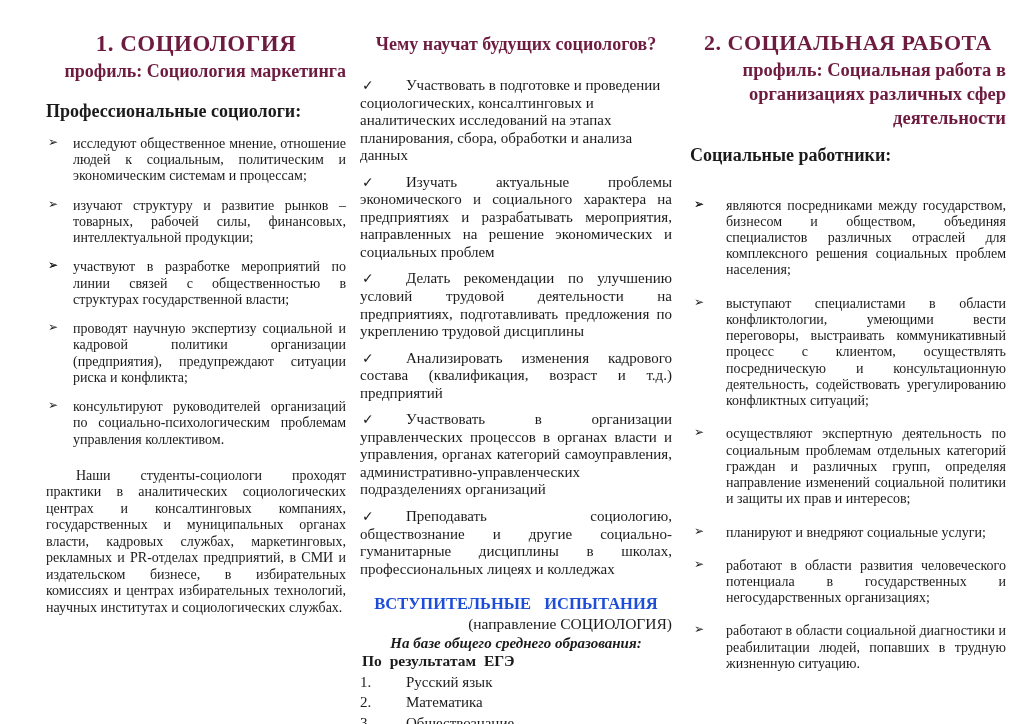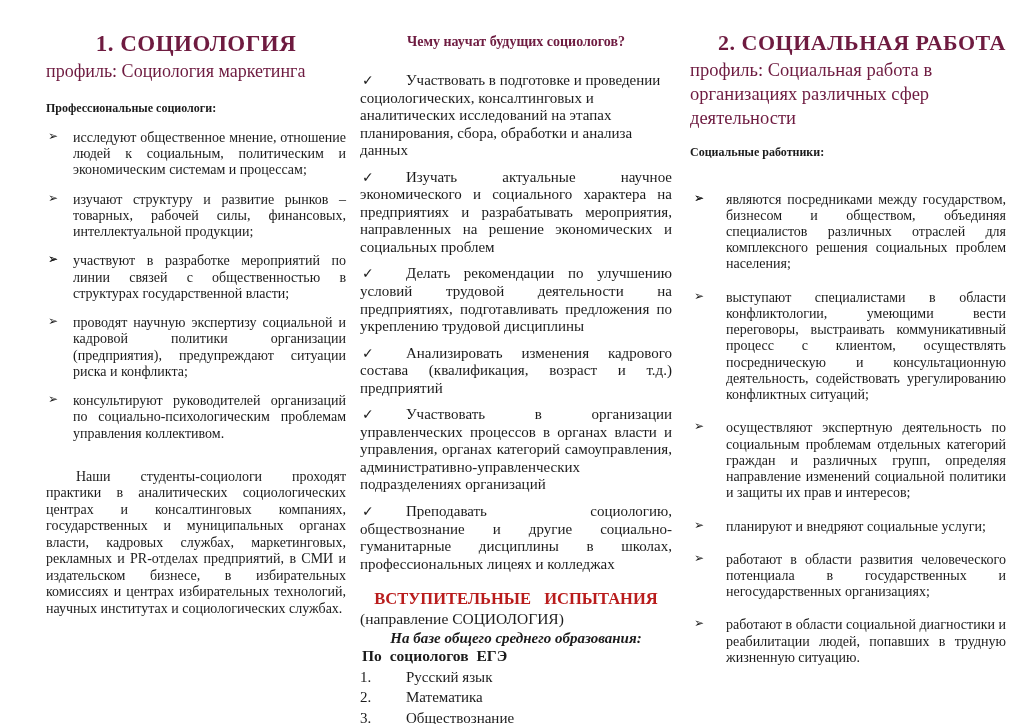--- a/index.html
+++ b/index.html
@@ -27,31 +27,31 @@
     color:#6e1b40;
     font-weight:bold;
     text-align:center;
     font-size:23px;
     line-height:1.2;
     margin:0 0 2px 0;
     letter-spacing:0.5px;
   }
   .sub-title{
     color:#6e1b40;
-    font-weight:normal;
-    text-align:left;
+    font-weight:bold;
+    text-align:right;
     font-size:18px;
     line-height:1.3;
     margin:0 0 18px 0;
   }
-  .col3 .main-title{font-size:22px;text-align:right;}
+  .col3 .main-title{font-size:22px;}
   .col3 .sub-title{font-size:18.5px;margin-bottom:14px;}
   .section-heading{
     font-weight:bold;
-    font-size:12px;
+    font-size:18px;
     margin:0 0 14px 0;
   }
   .col3 .section-heading{margin-bottom:32px;}
 
   
   .b-item{
     position:relative;
     padding-left:27px;
     text-align:justify;
     text-align-last:left;
@@ -69,29 +69,29 @@
   }
   .col3 .arrow{left:4px;}
 
   
   .closing{
     font-size:14px;
     line-height:1.18;
     text-align:justify;
     text-align-last:left;
     text-indent:30px;
-    margin-top:27px;
+    margin-top:20px;
   }
 
   
   .col2-title{
     color:#6e1b40;
     font-weight:bold;
     text-align:center;
-    font-size:14px;
+    font-size:18px;
     margin:4px 0 22px 0;
   }
   .check-item{
     position:relative;
     text-indent:46px;
     text-align:justify;
     text-align-last:left;
     font-size:15px;
     line-height:1.17;
     margin-bottom:9px;
@@ -102,29 +102,29 @@
     left:2px;top:0;
     text-indent:0;
     font-family:"DejaVu Sans",sans-serif;
     font-weight:bold;
     font-size:14px;
   }
 
   
   .adm{margin-top:16px;}
   .adm-title{
-    color:#b91c1c;
+    color:#1d4ed8;
     font-weight:bold;
     text-align:center;
     font-size:16.5px;
     word-spacing:9px;
     margin:0;
   }
   .adm-sub{
-    text-align:left;
+    text-align:right;
     font-size:15.5px;
     margin:1px 0 2px 0;
   }
   .adm-label{
     font-style:italic;
     text-align:center;
     font-size:15px;
     margin:2px 0 0 0;
     font-weight:bold;
   }
@@ -180,21 +180,21 @@
 
   <div class="col col2">
     <div class="col2-title">Чему научат будущих социологов?</div>
 
     <div class="check-item ragged">
       <span class="check">✓</span>
       <span>Участвовать в подготовке и проведении социологических, консалтинговых и аналитических исследований на этапах планирования, сбора, обработки и анализа данных</span>
     </div>
     <div class="check-item">
       <span class="check">✓</span>
-      <span>Изучать актуальные научное экономического и социального характера на предприятиях и разрабатывать мероприятия, направленных на решение экономических и социальных проблем</span>
+      <span>Изучать актуальные проблемы экономического и социального характера на предприятиях и разрабатывать мероприятия, направленных на решение экономических и социальных проблем</span>
     </div>
     <div class="check-item">
       <span class="check">✓</span>
       <span>Делать рекомендации по улучшению условий трудовой деятельности на предприятиях, подготавливать предложения по укреплению трудовой дисциплины</span>
     </div>
     <div class="check-item">
       <span class="check">✓</span>
       <span>Анализировать изменения кадрового состава (квалификация, возраст и т.д.) предприятий</span>
     </div>
     <div class="check-item">
@@ -204,21 +204,21 @@
     <div class="check-item">
       <span class="check">✓</span>
       <span>Преподавать социологию, обществознание и другие социально-гуманитарные дисциплины в школах, профессиональных лицеях и колледжах</span>
     </div>
 
     <div class="adm">
       <div class="adm-title">ВСТУПИТЕЛЬНЫЕ ИСПЫТАНИЯ</div>
       <div class="adm-sub">(направление СОЦИОЛОГИЯ)</div>
 
       <div class="adm-label">На базе общего среднего образования:</div>
-      <div class="adm-heading">По социологов ЕГЭ</div>
+      <div class="adm-heading">По результатам ЕГЭ</div>
       <div class="num-item">
         <span class="num">1.</span>
         <span>Русский язык</span>
       </div>
       <div class="num-item">
         <span class="num">2.</span>
         <span>Математика</span>
       </div>
       <div class="num-item">
         <span class="num">3.</span>

